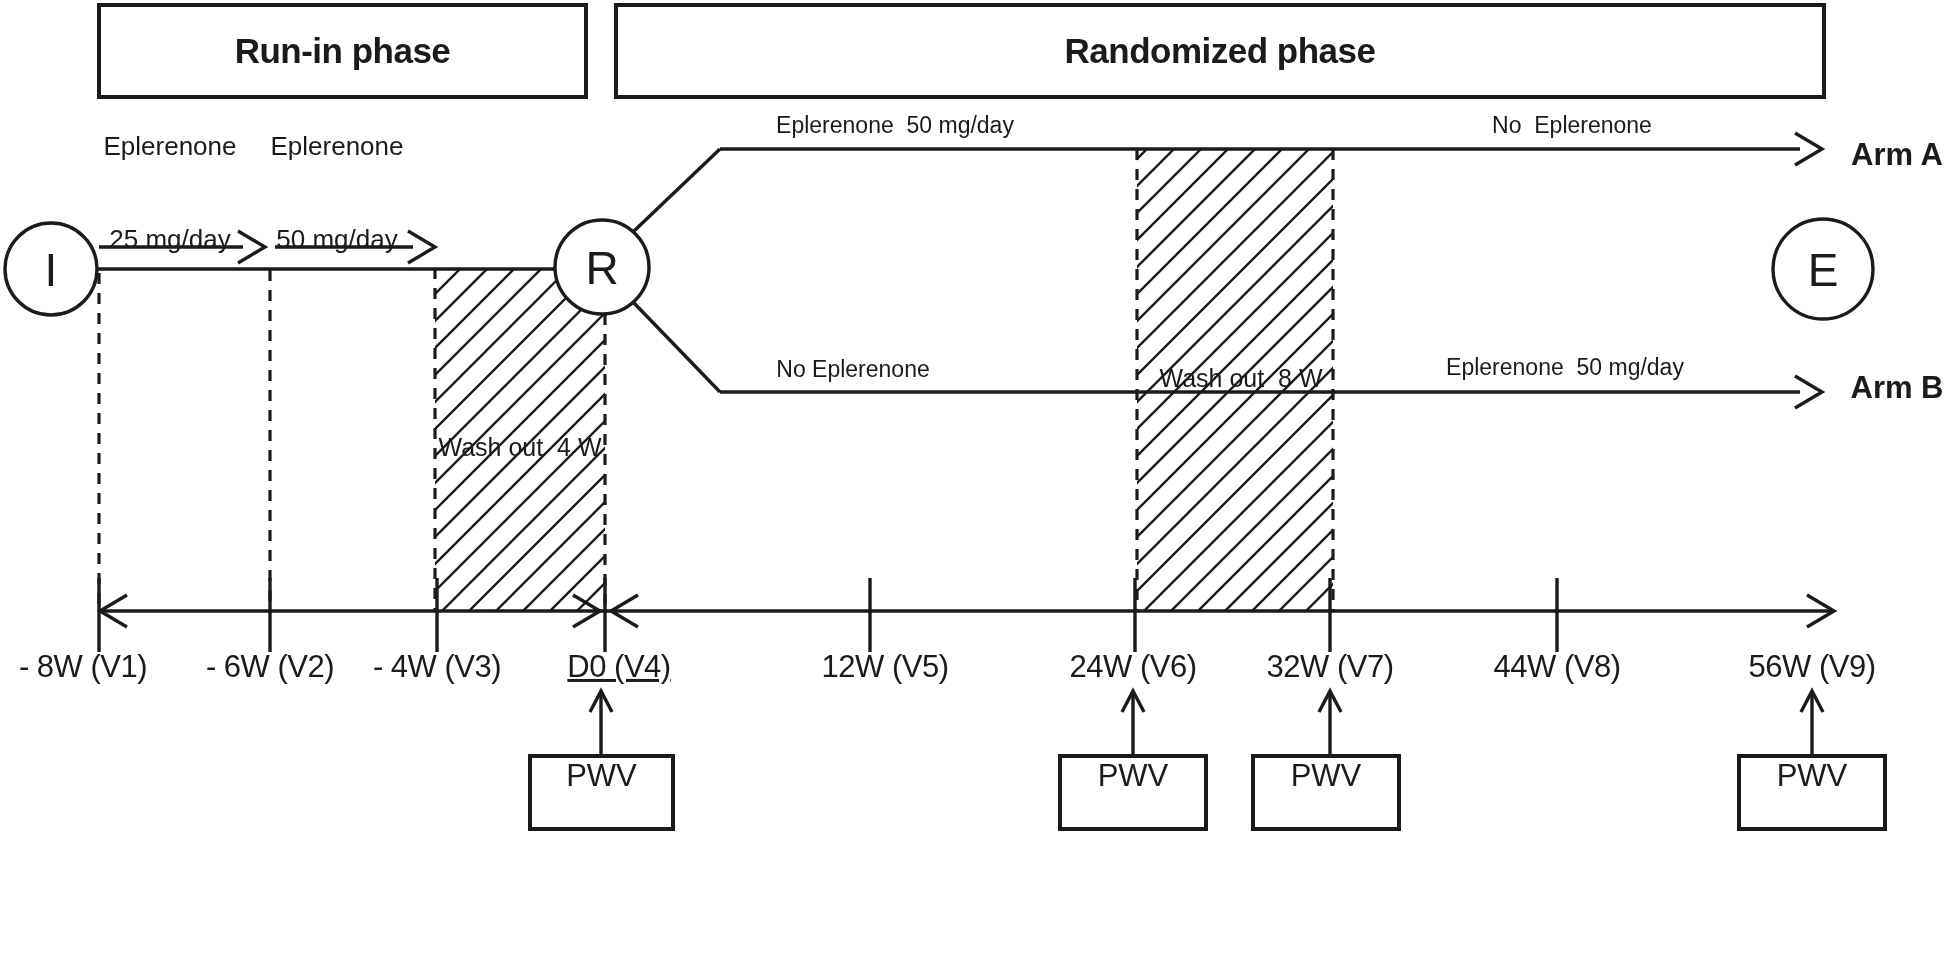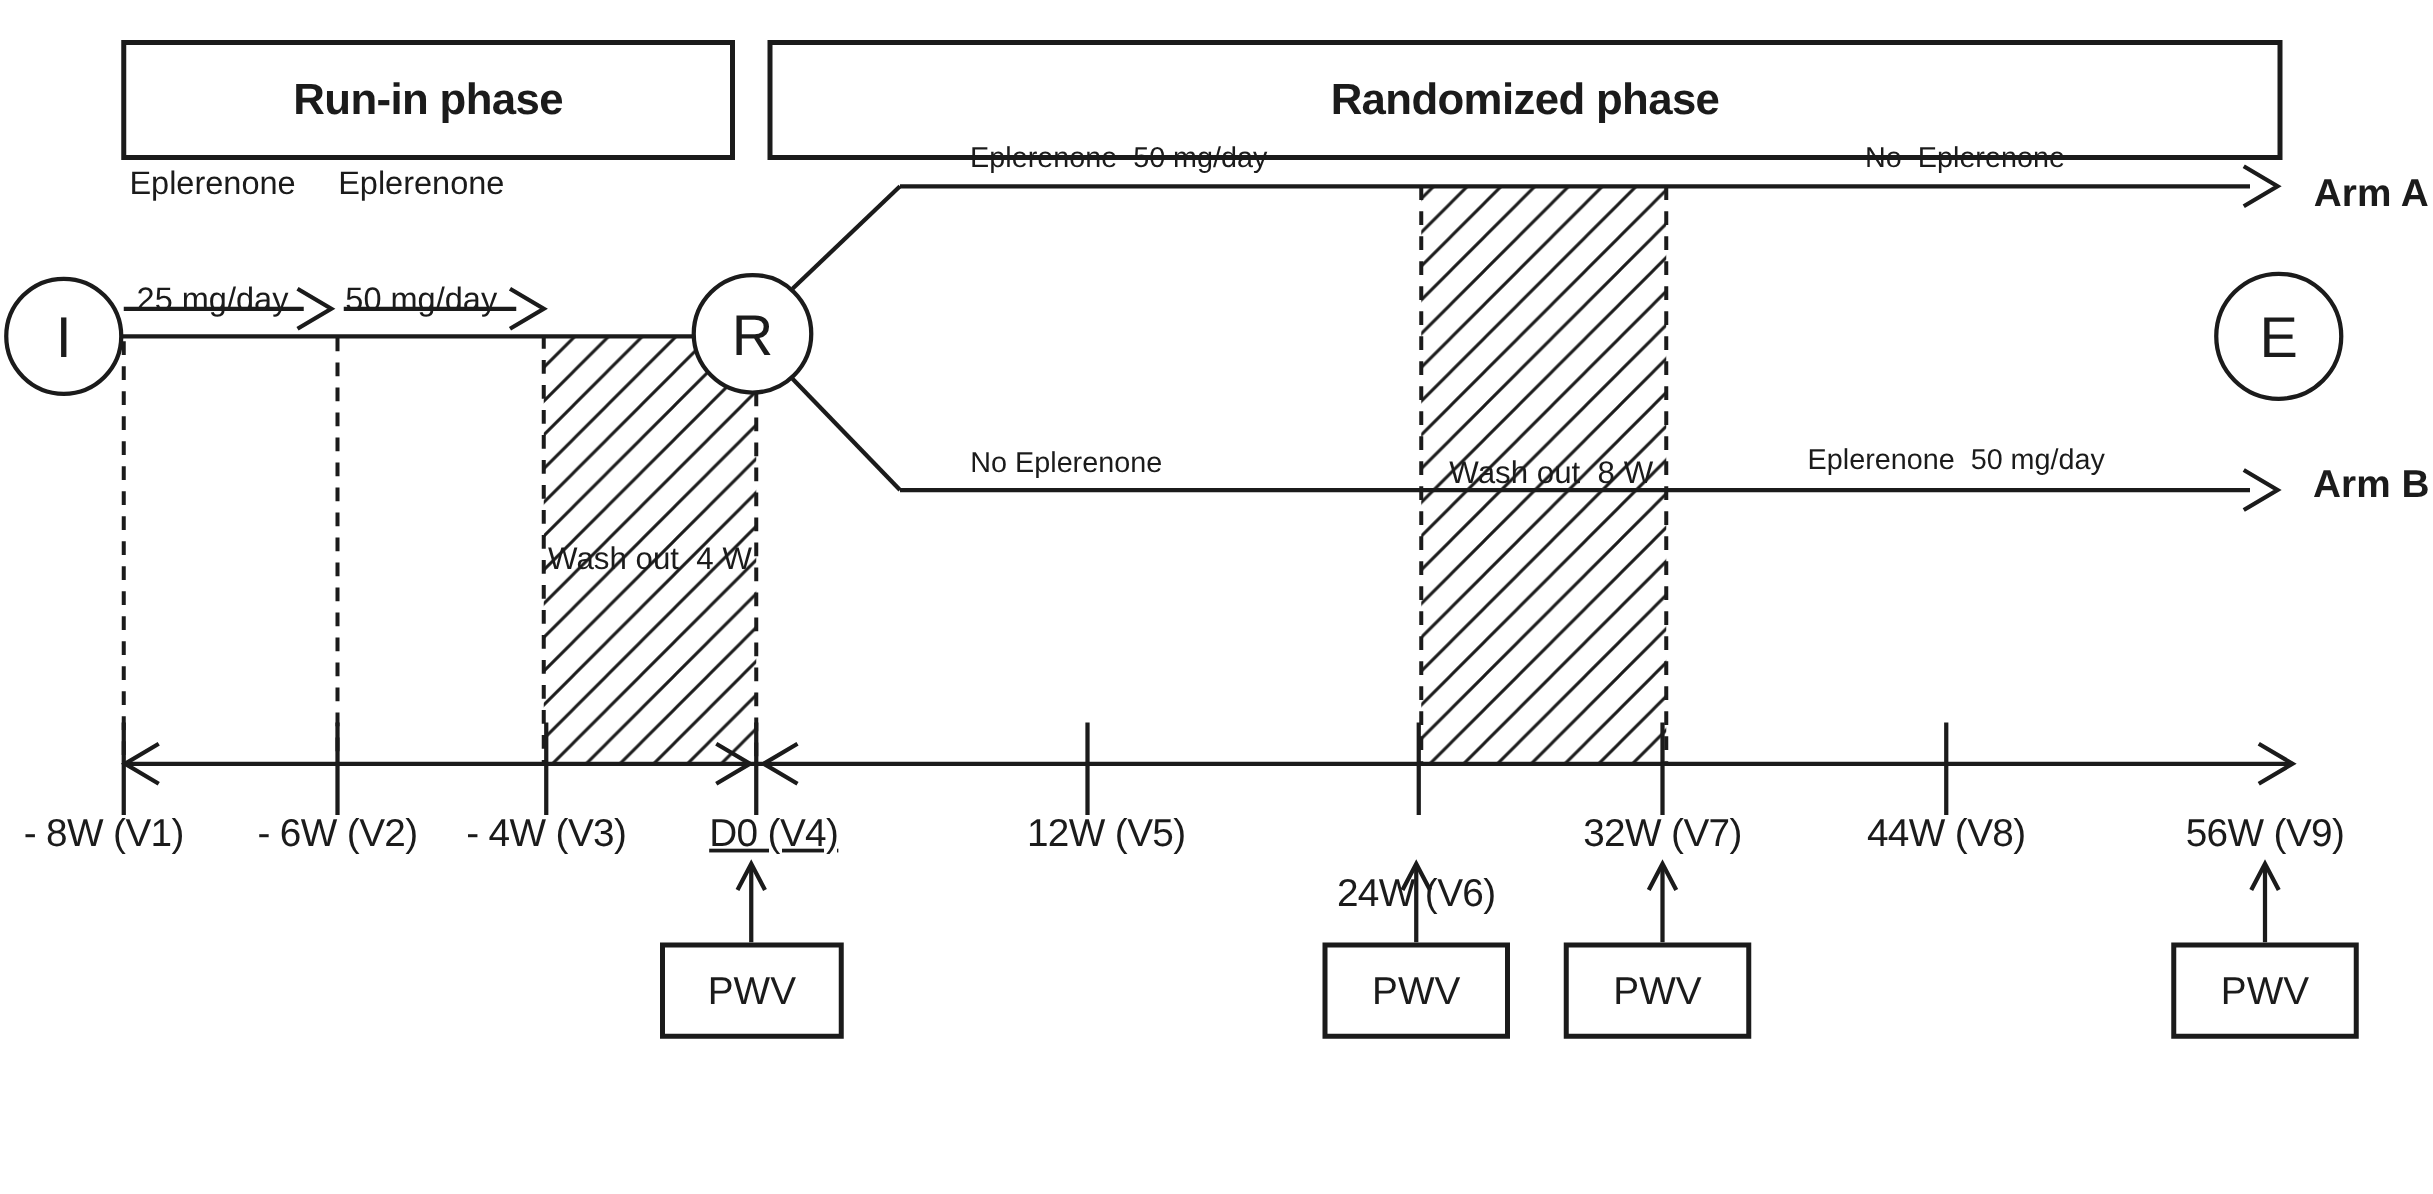--- a/index.html
+++ b/index.html
@@ -19,41 +19,40 @@
     color:#1b1b1b;
     line-height:1.1;
   }
   .phase-box{
     position:absolute;
     top:3px;height:96px;
     border:4px solid #1b1b1b;
     box-sizing:border-box;
     display:flex;align-items:center;justify-content:center;
     background:#ffffff;
-    margin-top:29px;
   }
   .phase-box .title{
     font-size:35px;font-weight:bold;letter-spacing:-0.5px;white-space:pre;
   }
   .node-letter{font-size:46px;font-weight:500;}
   .drug-label{
     position:absolute;transform:translate(-50%,-50%);
     text-align:center;font-size:26px;font-weight:500;
     line-height:31px;white-space:pre;
   }
   .seg-label{font-size:23px;font-weight:500;}
   .washout-label{font-size:25px;font-weight:500;}
   .arm-name{font-size:31px;font-weight:bold;}
   .tick-label{font-size:31px;letter-spacing:-0.5px;}
   .pwv-box{
     position:absolute;
     width:150px;height:77px;
     border:4px solid #1b1b1b;
     box-sizing:border-box;
-    display:flex;align-items:center;justify-content:center;
+    display:flex;align-items:flex-start;justify-content:center;
     background:#ffffff;
     font-size:31px;
   }
   .legend-block{
     position:absolute;
     font-size:30px;font-style:italic;
     line-height:39px;white-space:pre;
   }
 </style>
 </head>
@@ -160,21 +159,21 @@
   <span class="lbl seg-label" style="left:1565px;top:368px;">Eplerenone  50 mg/day</span>
 
   <span class="lbl arm-name" style="left:1897px;top:155px;">Arm A</span>
   <span class="lbl arm-name" style="left:1897px;top:388px;">Arm B</span>
 
   <span class="lbl tick-label" style="left:83px;top:667px;">- 8W (V1)</span>
   <span class="lbl tick-label" style="left:270px;top:667px;">- 6W (V2)</span>
   <span class="lbl tick-label" style="left:437px;top:667px;">- 4W (V3)</span>
   <span class="lbl tick-label" style="left:619px;top:667px;text-decoration:underline;">D0 (V4)</span>
   <span class="lbl tick-label" style="left:885px;top:667px;">12W (V5)</span>
-  <span class="lbl tick-label" style="left:1133px;top:667px;margin-top:48px;">24W (V6)</span>
+  <span class="lbl tick-label" style="left:1133px;top:667px;">24W (V6)</span>
   <span class="lbl tick-label" style="left:1330px;top:667px;">32W (V7)</span>
   <span class="lbl tick-label" style="left:1557px;top:667px;">44W (V8)</span>
   <span class="lbl tick-label" style="left:1812px;top:667px;">56W (V9)</span>
 
   <div class="pwv-box" style="left:528px;top:754px;width:147px;">
     <span>PWV</span>
   </div>
   <div class="pwv-box" style="left:1058px;top:754px;">
     <span>PWV</span>
   </div>

